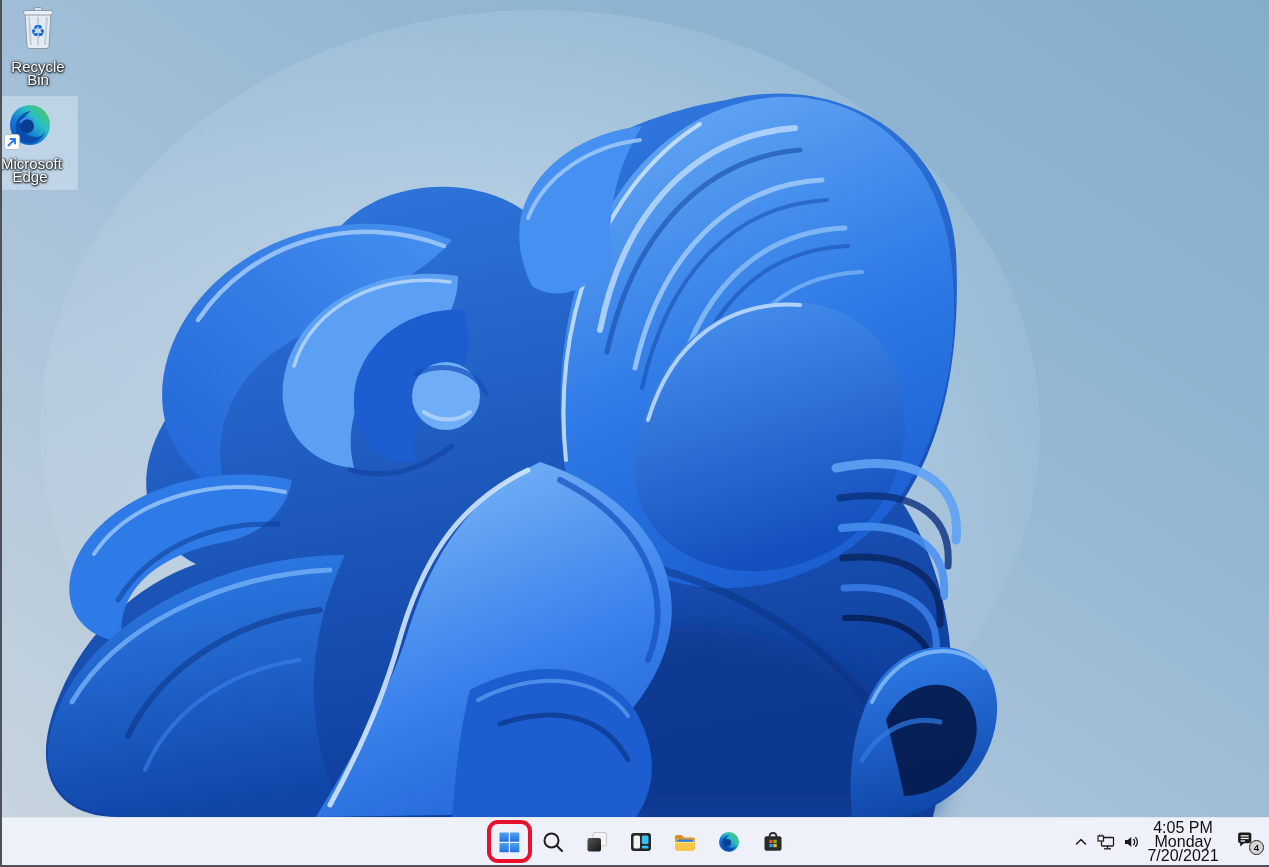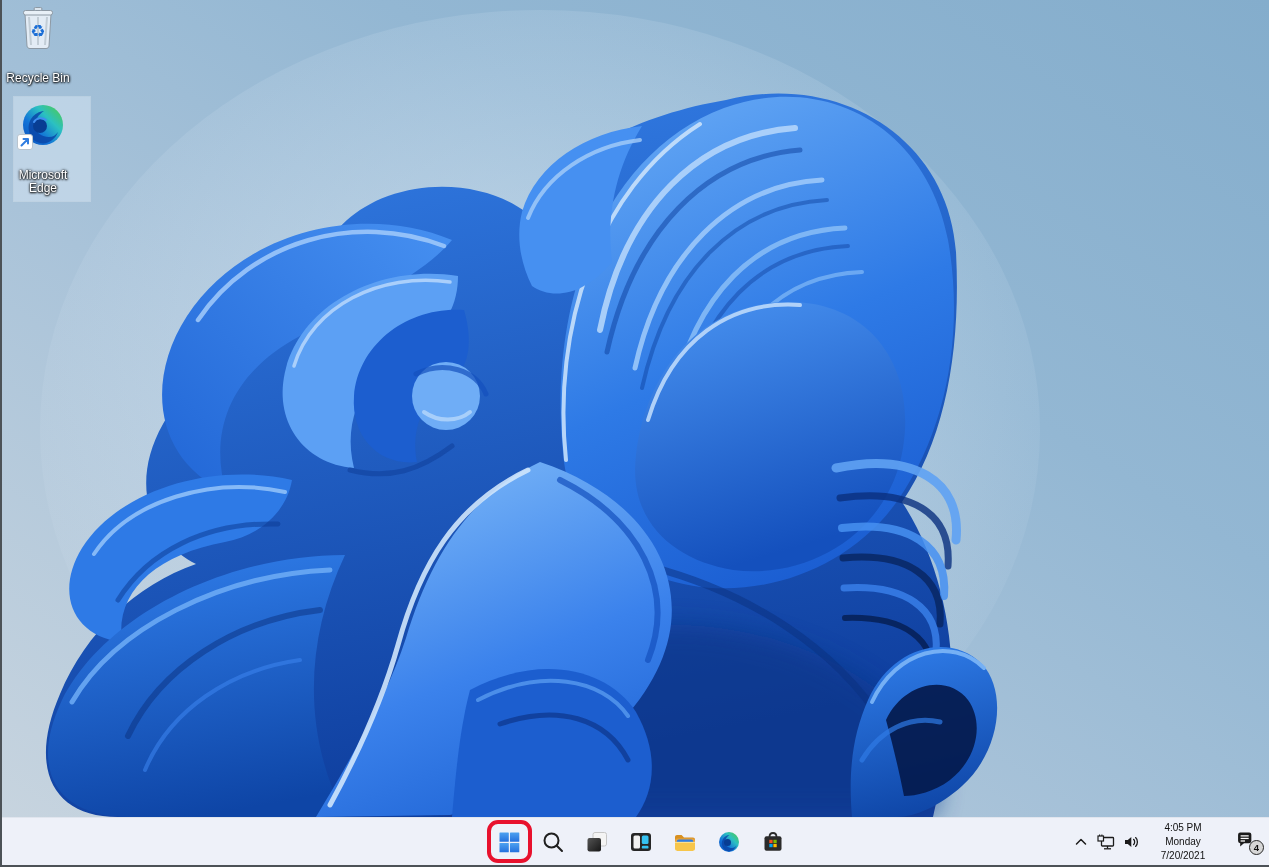--- a/index.html
+++ b/index.html
@@ -8,36 +8,36 @@
   .screen { position:relative; width:1269px; height:867px; background:#9cbcd6; overflow:hidden; }
 
   
   .desktop { position:absolute; left:0; top:0; width:1269px; height:817px;
     background:linear-gradient(to top right,#c7d4df 0%,#a9c3d9 38%,#93b7d3 65%,#84adcc 100%); }
   .desktop svg.bloom { position:absolute; left:0; top:0; }
 
   
   .desk-icon { position:absolute; width:76px; text-align:center; cursor:default; }
   .desk-icon .ic-wrap { position:relative; width:48px; height:48px; margin:0 auto; }
-  .desk-icon .di-label { margin-top:20px; font-size:12px; line-height:13px; color:#ffffff;
+  .desk-icon .di-label { margin-top:8px; font-size:15px; line-height:13px; color:#ffffff;
     text-shadow:0 1px 2px rgba(0,0,0,.95), 1px 0 2px rgba(0,0,0,.7), 0 0 3px rgba(0,0,0,.8); }
   .desk-icon.selected { background:rgba(212,228,242,.55); outline:1px solid rgba(255,255,255,.25); }
   .shortcut-overlay { position:absolute; left:-2px; bottom:-1px; width:16px; height:16px; }
 
   
   .taskbar { position:absolute; left:0; top:817px; width:1269px; height:48px;
     background:#eef1f9; border-top:1px solid #e0e5ee; }
   .tb-center { position:absolute; left:489px; top:4px; display:flex; gap:4px; }
   .tb-btn { width:40px; height:40px; border-radius:5px; display:flex; align-items:center; justify-content:center; }
   .annotation-box { position:absolute; left:487px; top:2px; width:45px; height:43px;
     border:4px solid #e8112d; border-radius:11px; pointer-events:none; }
   .tray { position:absolute; right:0; top:0; height:48px; }
   .tray-btn { position:absolute; top:4px; width:24px; height:40px; display:flex; align-items:center; justify-content:center; }
   .clock { position:absolute; top:3px; right:49px; width:74px; height:42px; text-align:center;
-    font-size:10px; line-height:14px; color:#101010; }
+    font-size:16px; line-height:14px; color:#101010; }
   .notif { position:absolute; top:4px; right:4px; width:34px; height:40px; }
   .notif svg { position:absolute; left:6px; top:9px; }
   .badge { position:absolute; right:1px; bottom:7px; width:15px; height:15px; border-radius:50%;
     background:#d6d6d6; border:1.6px solid #262626; color:#111; font-size:9.5px; font-weight:bold;
     display:flex; align-items:center; justify-content:center; }
 
   
   .edge-left  { position:absolute; left:0; top:0; width:2px; height:867px; background:#4c5257; }
   .edge-bottom{ position:absolute; left:0; top:865px; width:1269px; height:2px; background:#4c5257; }
 </style>
@@ -174,21 +174,21 @@
           <path d="M 11 10 L 37 10 L 35 42 C 34.8 43.6 33.6 44.5 32 44.5 L 16 44.5 C 14.4 44.5 13.2 43.6 13 42 Z" fill="rgba(232,240,247,0.92)" stroke="#8d99a4" stroke-width="1"></path>
           <path d="M 15 13 L 17 41 M 24 13 L 24 41 M 33 13 L 31 41" stroke="#c2cdd6" stroke-width="2" fill="none"></path>
           <rect x="9.5" y="6.5" width="29" height="4.5" rx="2" fill="#e8f0f7" stroke="#8d99a4" stroke-width="1"></rect>
           <rect x="20" y="3.5" width="8" height="3" rx="1.5" fill="#dbe5ee" stroke="#8d99a4" stroke-width="1"></rect>
           <text x="24" y="33" font-size="17" text-anchor="middle" fill="#1b6ed6" font-family="DejaVu Sans, sans-serif">♻</text>
         </svg>
       </div>
       <div class="di-label">Recycle Bin</div>
     </div>
 
-    <div class="desk-icon selected" style="left:14px; top:97px; padding:4px 18px 6px 0;">
+    <div class="desk-icon selected" style="left:1px; top:97px; padding:4px 18px 6px 0;">
       <div class="ic-wrap">
         <svg width="48" height="48" viewBox="0 0 48 48">
           <defs>
             <linearGradient id="egMain" x1="1" y1="0" x2="0" y2="1">
               <stop offset="0%" stop-color="#54cc3e"></stop>
                 <stop offset="35%" stop-color="#2bc0c2"></stop>
               <stop offset="65%" stop-color="#1273d8"></stop>
                 <stop offset="100%" stop-color="#0b50b8"></stop>
             </linearGradient>
           </defs>

